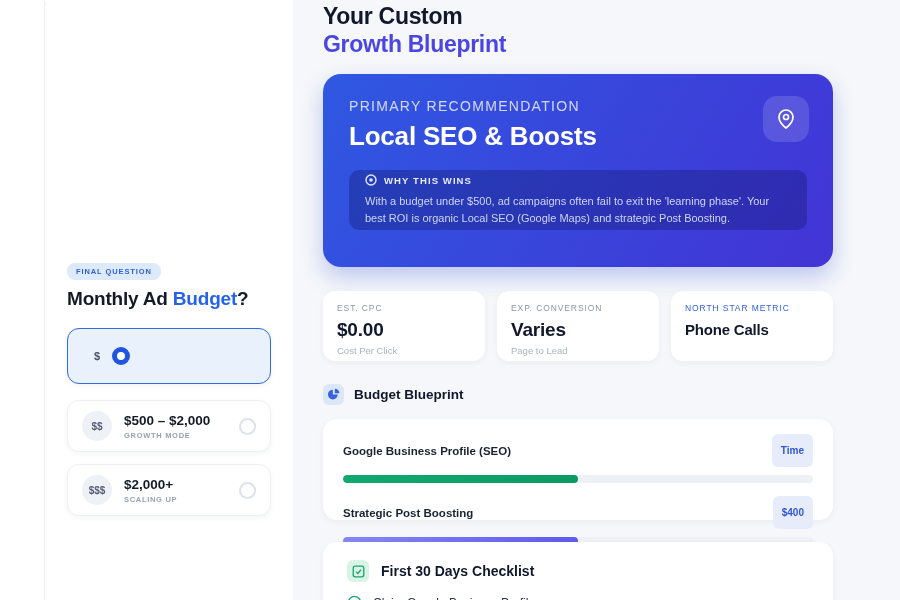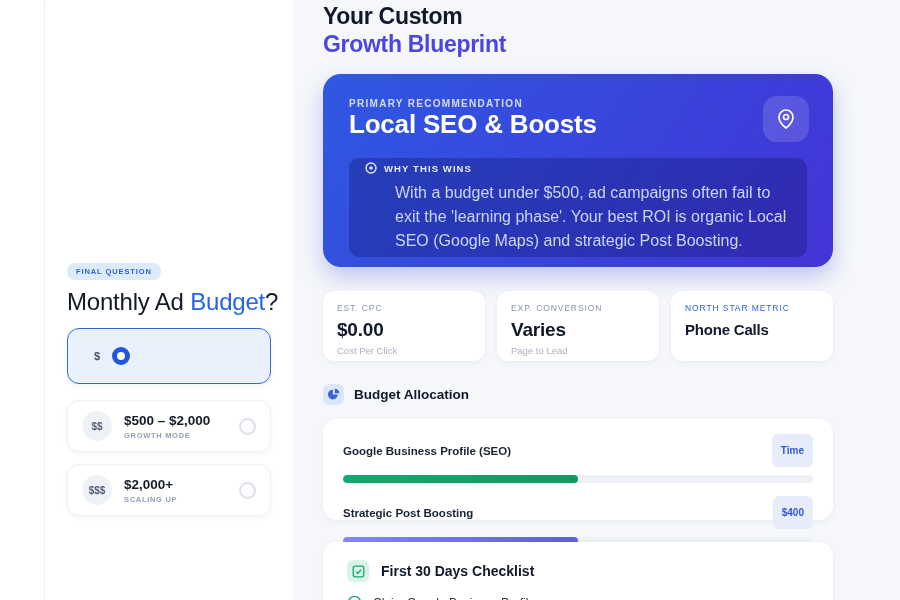--- a/index.html
+++ b/index.html
@@ -8,21 +8,21 @@
   .app { position:relative; width:900px; height:600px; background:#ffffff; }
 
   .top-line { position:absolute; left:0; top:3px; width:900px; height:1px; background:#e9edf2; }
   .left-rail { position:absolute; left:0; top:0; width:45px; height:600px; background:#ffffff; border-right:1px solid #eceff3; }
   .rail-corner { position:absolute; left:0; top:0; width:45px; height:24px; background:#f3f5f7; }
 
   
   .sidebar { position:absolute; left:46px; top:0; width:247px; height:424px; background:#ffffff; }
   .final-badge { position:absolute; left:21px; top:263px; background:#ddeafb; color:#2e62d9;
     font-size:7.5px; font-weight:bold; letter-spacing:.9px; padding:4px 9px; border-radius:8px; }
-  .question { position:absolute; left:21px; top:288px; font-size:24px; font-weight:normal; color:#141b28; letter-spacing:-.2px;text-align:right; }
+  .question { position:absolute; left:21px; top:288px; font-size:19px; font-weight:bold; color:#141b28; letter-spacing:-.2px;text-align:right; }
   .question .hl { color:#2563eb; }
 
   .option { position:absolute; left:21px; width:204px; background:#ffffff; border:1px solid #edf0f4;
     border-radius:12px; box-shadow:0 2px 5px rgba(20,30,60,.05); display:flex; align-items:center; padding:0 14px 0 14px; cursor:pointer; }
   .option.selected { background:#e9f1fc; border:1.5px solid #2f6bdc; }
   .opt1 { top:328px; height:56px; }
   .opt2 { top:400px; height:52px; }
   .opt3 { top:464px; height:52px; }
   .sym { width:30px; height:30px; border-radius:50%; background:#eef1f6; color:#56607a;
     font-size:10px; font-weight:bold; display:flex; align-items:center; justify-content:center; flex:0 0 30px; }
@@ -34,27 +34,27 @@
   .radio.on { width:18px; height:18px; border:5.5px solid #1f55e0; flex:0 0 18px; }
 
   
   .main { position:absolute; left:293px; top:0; width:607px; height:600px; background:#f5f7fa; }
   .page-title { position:absolute; left:30px; top:2px; font-size:23px; font-weight:bold; color:#10182b; line-height:1.22; letter-spacing:-.3px; }
   .page-title .l2 { color:#4b45e1; }
 
   .hero { position:absolute; left:30px; top:74px; width:510px; height:193px; border-radius:18px;
     background:linear-gradient(123deg,#2f58e2 0%, #3a42da 60%, #4334d6 100%);
     box-shadow:0 10px 22px rgba(47,74,210,.28); padding:24px 26px; color:#fff; }
-  .eyebrow { font-size:10px; font-weight:bold; letter-spacing:1.3px; color:rgba(255,255,255,.78); }
-  .hero-title { font-size:26px; font-weight:bold; letter-spacing:-.2px; margin-top:0; }
+  .eyebrow { font-size:14px; font-weight:normal; letter-spacing:1.3px; color:rgba(255,255,255,.78); }
+  .hero-title { font-size:26px; font-weight:bold; letter-spacing:-.2px; margin-top:7px; }
   .pin-tile { position:absolute; right:24px; top:22px; width:46px; height:46px; border-radius:14px;
     background:rgba(255,255,255,.14); display:flex; align-items:center; justify-content:center; }
   .why { margin-top:18px; background:rgba(10,16,92,.30); border-radius:10px; padding:4px 16px; }
   .why-head { display:flex; align-items:center; gap:7px; font-size:9.5px; font-weight:bold; letter-spacing:1.1px; color:#e7ecff; }
-  .why-text { margin-top:7px; font-size:16px; line-height:1.5; color:#ccd5f6;margin-left:30px; }
+  .why-text { margin-top:7px; font-size:11px; line-height:1.5; color:#ccd5f6; }
 
   .metrics { position:absolute; left:30px; top:291px; width:510px; display:flex; gap:12px; }
   .mcard { flex:1; background:#ffffff; border-radius:12px; height:70px; padding:12px 14px;
     box-shadow:0 2px 6px rgba(25,39,80,.05); }
   .mlabel { font-size:8.5px; font-weight:normal; letter-spacing:.9px; color:#8a95a8; }
   .mlabel.accent { color:#2f5fde; }
   .mvalue { font-size:19px; font-weight:bold; color:#10182b; margin-top:6px; letter-spacing:-.2px; }
   .mvalue.small { font-size:15px; margin-top:8px; }
   .msub { font-size:9.5px; color:#aab3c2; margin-top:4px; }
 
@@ -161,21 +161,21 @@
       </div>
     </div>
 
     <div class="alloc-head">
       <div class="alloc-icon">
         <svg width="13" height="13" viewBox="0 0 20 20">
           <path d="M9 2.5 A7.5 7.5 0 1 0 16.5 10 L9 10 Z" fill="#3b63dd"></path>
           <path d="M12 1 A7 7 0 0 1 19 8 L12 8 Z" fill="#3b63dd"></path>
         </svg>
       </div>
-      <div class="alloc-title">Budget Allocation</div>
+      <div class="alloc-title">Budget Blueprint</div>
     </div>
 
     <div class="alloc-card">
       <div class="arow">
         <div class="arow-top">
           <div class="alabel">Google Business Profile (SEO)</div>
           <div class="abadge">Time</div>
         </div>
         <div class="track">
           <div class="fill green" style="width: 50%;"></div>

